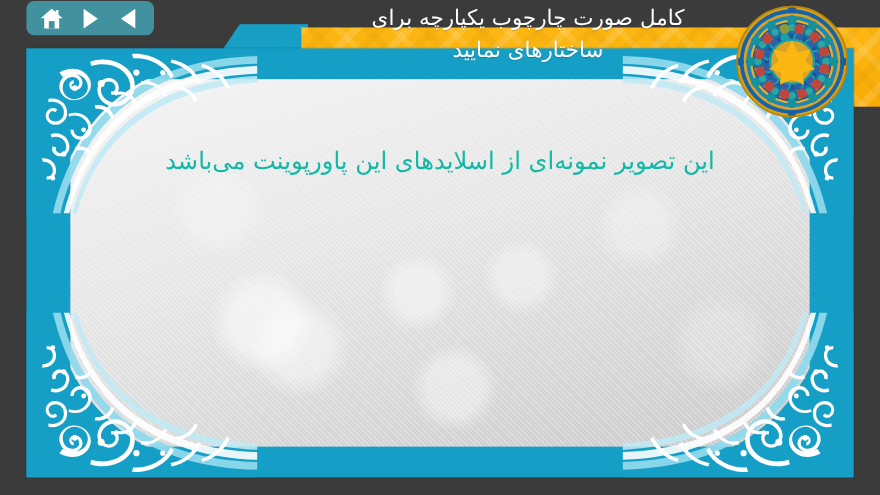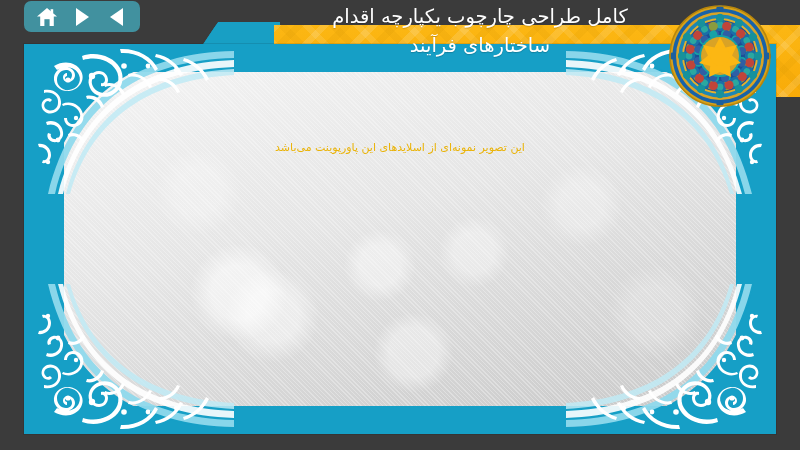--- a/index.html
+++ b/index.html
@@ -115,21 +115,21 @@
   .c-tr{left:566px;top:44px;transform:scaleX(-1);}
   .c-bl{left:24px;top:284px;transform:scaleY(-1);}
   .c-br{left:566px;top:284px;transform:scale(-1,-1);}
 
   
   .body-text{
     position:absolute;left:64px;top:130px;width:672px;z-index:22;
     text-align:center;direction:rtl;
   }
   .body-line{
-    color:#eab308;font-size:11px;line-height:35px;white-space:nowrap;
+    color:#14b8a6;font-size:22px;line-height:35px;white-space:nowrap;
     font-family:"DejaVu Sans","Liberation Sans",sans-serif;
   }
 </style>
 </head>
 <body>
 
 <div id="stage">
 
   <div class="header-bar"></div>
 
@@ -140,22 +140,22 @@
       <polygon points="22,0 84,0 84,33 0,33 0,33" fill="#189fc4"></polygon>
       <polygon points="0,33 22,0 84,0 84,33" fill="#189fc4"></polygon>
       <polygon points="0,0 22,0 0,28" fill="#3b3b3b"></polygon>
     </svg>
   </div>
 
   <div class="gold-left-cap"></div>
   <div class="gold-banner"></div>
 
   <div class="title-wrap">
-    <div class="title-line">کامل طراحی چارچوب یکپارچه اقدام</div>
-    <div class="title-line">ساختارهای فرآیند</div>
+    <div class="title-line">کامل صورت چارچوب یکپارچه برای</div>
+    <div class="title-line">ساختارهای نمایید</div>
   </div>
 
   <div class="board">
     <div class="board-inner"></div>
   </div>
 
   <div class="corner c-tl">
     <svg viewBox="0 0 210 150" aria-hidden="true">
       <path d="M0,150 L0,0 L210,0 L210,6 C120,6 46,46 22,150 Z" fill="#169fc6"></path>
       <path d="M210,7 C118,9 48,50 24,150 L31,150 C54,55 122,16 210,14 Z" fill="#8fd9ec" opacity=".95"></path>

